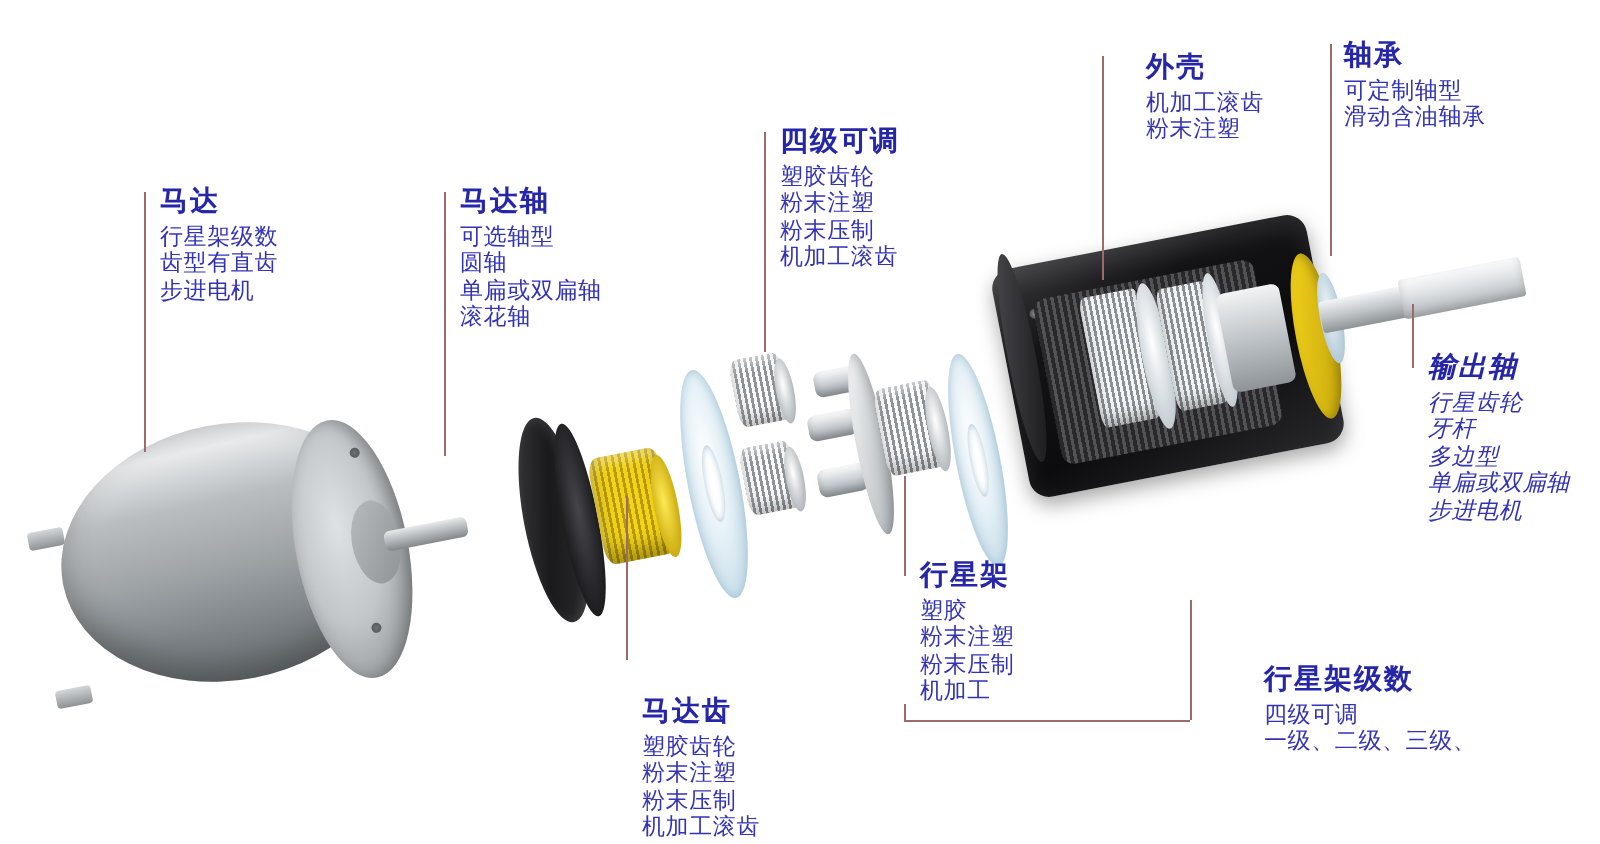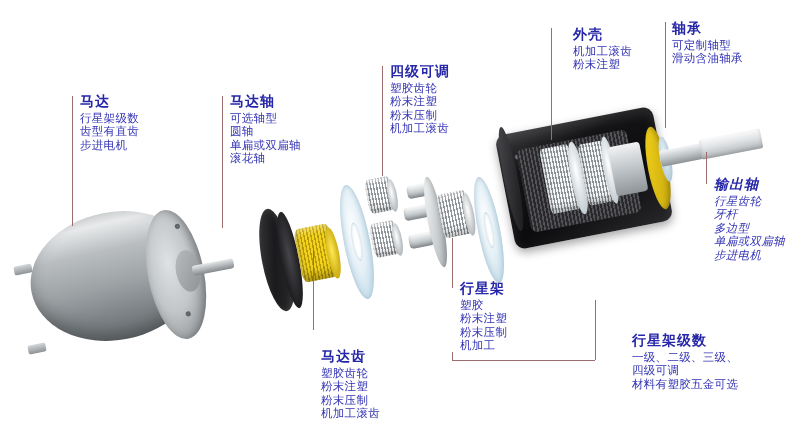--- a/index.html
+++ b/index.html
@@ -410,18 +410,17 @@
   <div class="callout" style="left:460px; top:280px;">
     <div class="title">行星架</div>
     <div class="line">塑胶</div>
     <div class="line">粉末注塑</div>
     <div class="line">粉末压制</div>
     <div class="line">机加工</div>
   </div>
 
   <div class="callout" style="left:632px; top:332px;">
     <div class="title">行星架级数</div>
+    <div class="line">四级可调</div>
     <div class="line">一级、二级、三级、</div>
-    <div class="line">四级可调</div>
-    <div class="line">材料有塑胶五金可选</div>
   </div>
 
 </div>
 
 </body></html>

